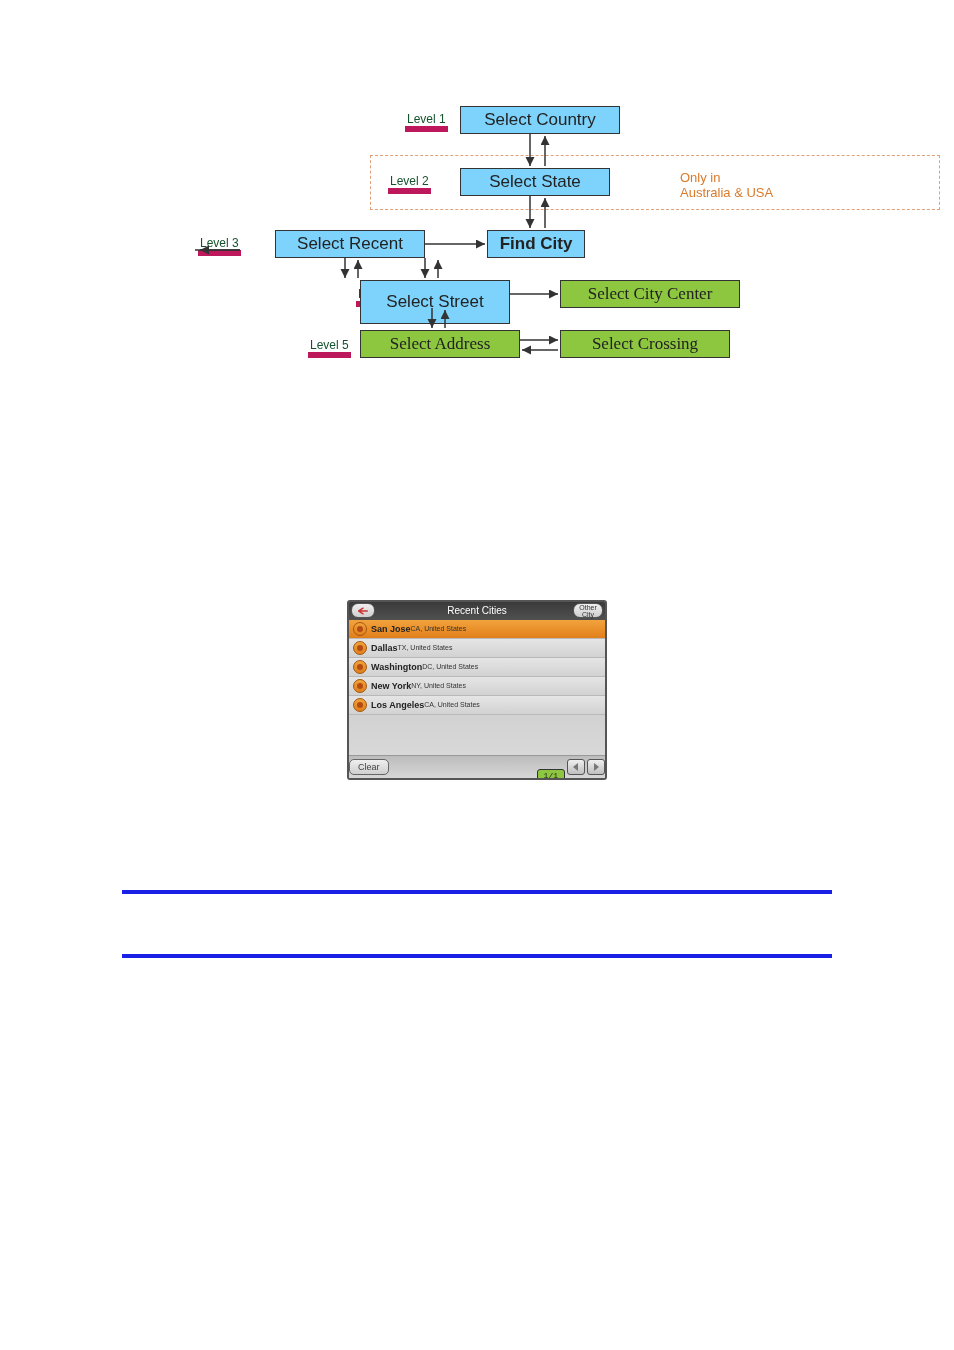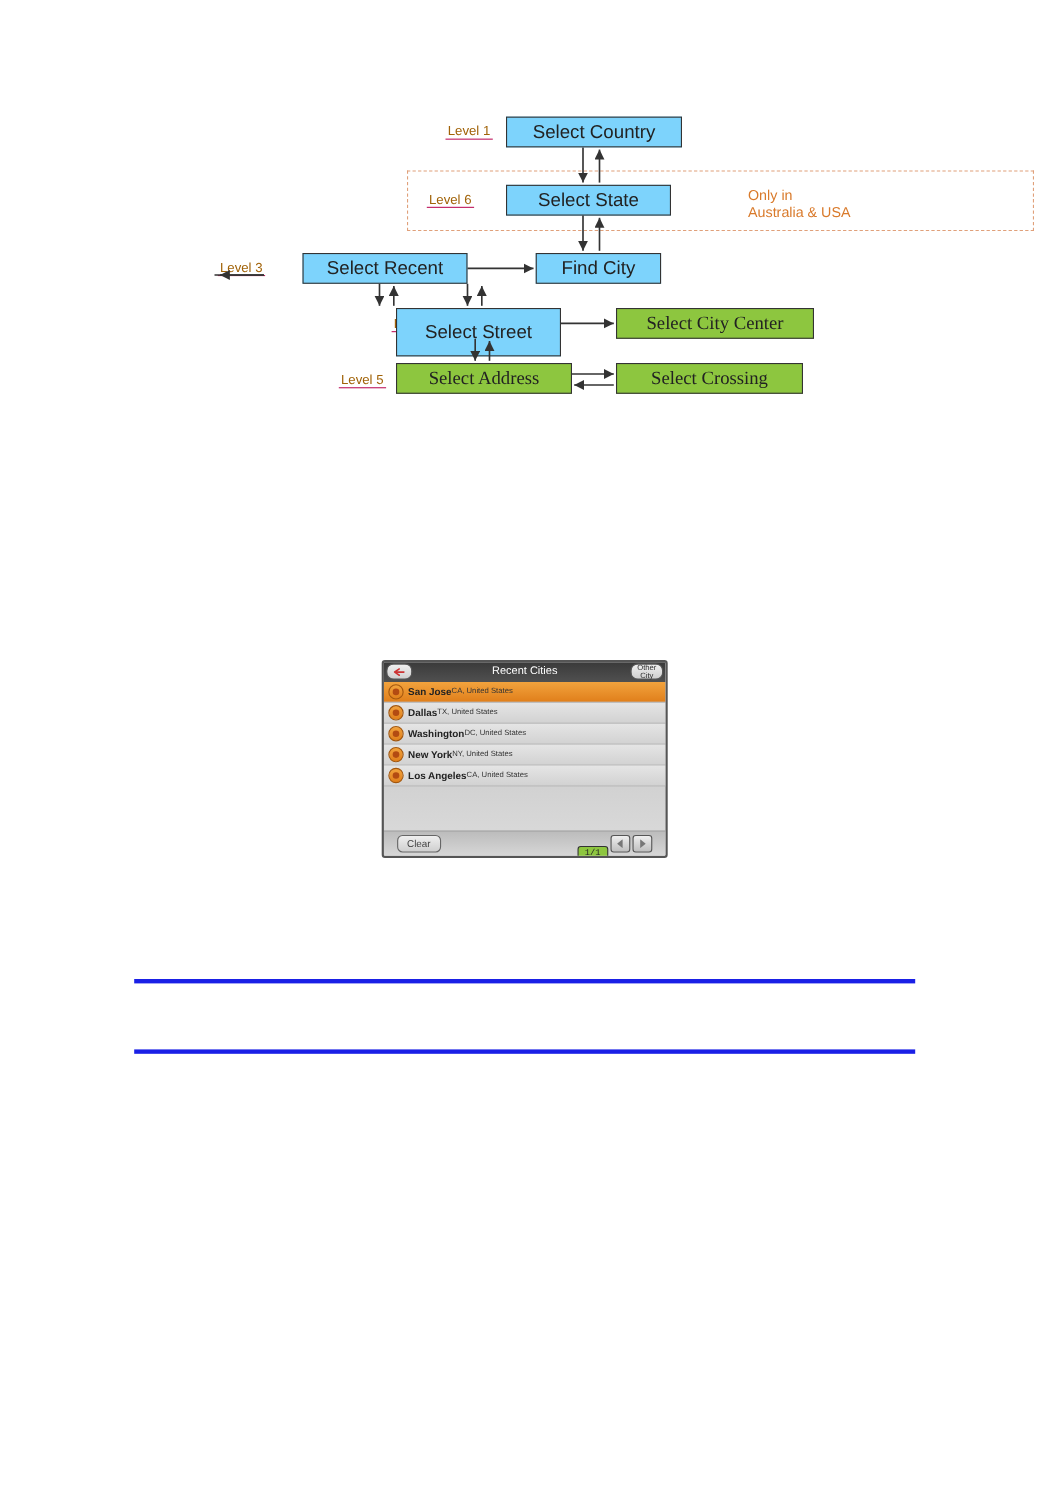--- a/index.html
+++ b/index.html
@@ -6,21 +6,21 @@
   html, body { width: 954px; height: 1350px; background: #fff; font-family: Arial, Helvetica, sans-serif; }
   .page { position: relative; width: 954px; height: 1350px; padding: 40px 90px; }
 
   
   .diagram {
     position: relative;
     width: 760px;
     height: 300px;
     margin: 60px 0 0 90px;
   }
-  .lvl-label { position:absolute; font-size:12px; color:#a16207; border-bottom:1px solid #be185d; padding:0 2px; }
+  .lvl-label { position:absolute; font-size:12px; color:#14532d; border-bottom:6px solid #be185d; padding:0 2px; }
   .node {
     position:absolute; background:#7dd3fc; border:1px solid #333;
     text-align:center; font-size:17px; color:#222; display:flex;
     align-items:center; justify-content:center; padding:4px 10px;
   }
   .node.green { background:#8dc63f;font-family:Liberation Serif, serif; }
   .note {
     position:absolute; font-size:13px; color:#d97a2b; text-align:left; line-height:15px;
   }
   .dashbox {
@@ -69,21 +69,21 @@
   .gps-item .icon::after{
     content:"";position:absolute;left:3px;top:3px;width:6px;height:6px;
     background:#b34b12;border-radius:3px;
   }
   .gps-item .txt { display:flex; flex-direction:row; justify-content:center; line-height:8px; }
   .gps-item .city { font-size:9px; color:#222; font-weight:bold;}
   .gps-item .sub { font-size:7px; color:#333; }
   .gps-footer {
     position:absolute; bottom:0; left:0; right:0; height:23px;
     background:linear-gradient(#bcbcbc,#d7d7d7); border-top:1px solid #999;
-    display:flex; align-items:center; justify-content:space-between; padding:0 12px;
+    display:flex; align-items:center; justify-content:space-between; padding:0 0;
   }
   .clear-btn { font-size:9px; color:#444; background:linear-gradient(#efefef,#cfcfcf);
     border:1px solid #666; border-radius:5px; padding:2px 8px;}
   .pager { display:flex; align-items:center; gap:2px; }
   .pg-count { background:#8dc63f; color:#222; font-size:8px; border:1px solid #333;
     border-radius:3px; padding:1px 6px; font-family: "Courier New", monospace; margin-top: 16px;}
   .pg-btn { width:18px; height:16px; background:linear-gradient(#efefef,#bfbfbf);
     border:1px solid #555; border-radius:3px; display:flex; align-items:center;
     justify-content:center; color:#666; font-size:10px;}
 
@@ -92,36 +92,36 @@
     width: 710px; height:0; border-top: 4px solid #1a20e6; margin: 0 auto;
   }
 </style>
 </head>
 <body>
 <div class="page">
 
 <div class="diagram">
 
   <span class="lvl-label" style="left:225px; top:12px;">Level 1</span>
-  <span class="lvl-label" style="left:208px; top:74px;">Level 6</span>
+  <span class="lvl-label" style="left:208px; top:74px;">Level 2</span>
   <span class="lvl-label" style="left:18px;  top:136px;">Level 3</span>
   <span class="lvl-label" style="left:128px; top:187px;margin-left:48px;">Level 4</span>
   <span class="lvl-label" style="left:128px; top:238px;">Level 5</span>
 
   <div class="dashbox" style="left:190px; top:55px; width:570px; height:55px;"></div>
 
   <div class="note" style="left:500px; top:70px; width:120px;">
     <span>Only in</span><br>
     <span>Australia &amp; USA</span>
   </div>
 
   <div class="node" style="left:280px; top:6px;  width:160px; height:28px;">Select Country</div>
   <div class="node" style="left:280px; top:68px; width:150px; height:28px;">Select State</div>
   <div class="node" style="left:95px;  top:130px;width:150px; height:28px;">Select Recent</div>
-  <div class="node" style="left:307px; top:130px;width:114px; height:28px;">Find City</div>
+  <div class="node" style="left:307px; top:130px;width:98px; height:28px;font-weight:bold;">Find City</div>
   <div class="node" style="left:180px; top:180px;width:150px; height:44px;">Select Street</div>
   <div class="node green" style="left:380px; top:180px;width:180px; height:28px;">Select City Center</div>
   <div class="node green" style="left:180px; top:230px;width:160px; height:28px;">Select Address</div>
   <div class="node green" style="left:380px; top:230px;width:170px; height:28px;">Select Crossing</div>
 
   <svg class="arrows" width="760" height="300">
     <defs>
       <marker id="ah" markerWidth="8" markerHeight="8" refX="6" refY="3" orient="auto">
         <path d="M0,0 L6,3 L0,6 Z" fill="#333"></path>
       </marker>

